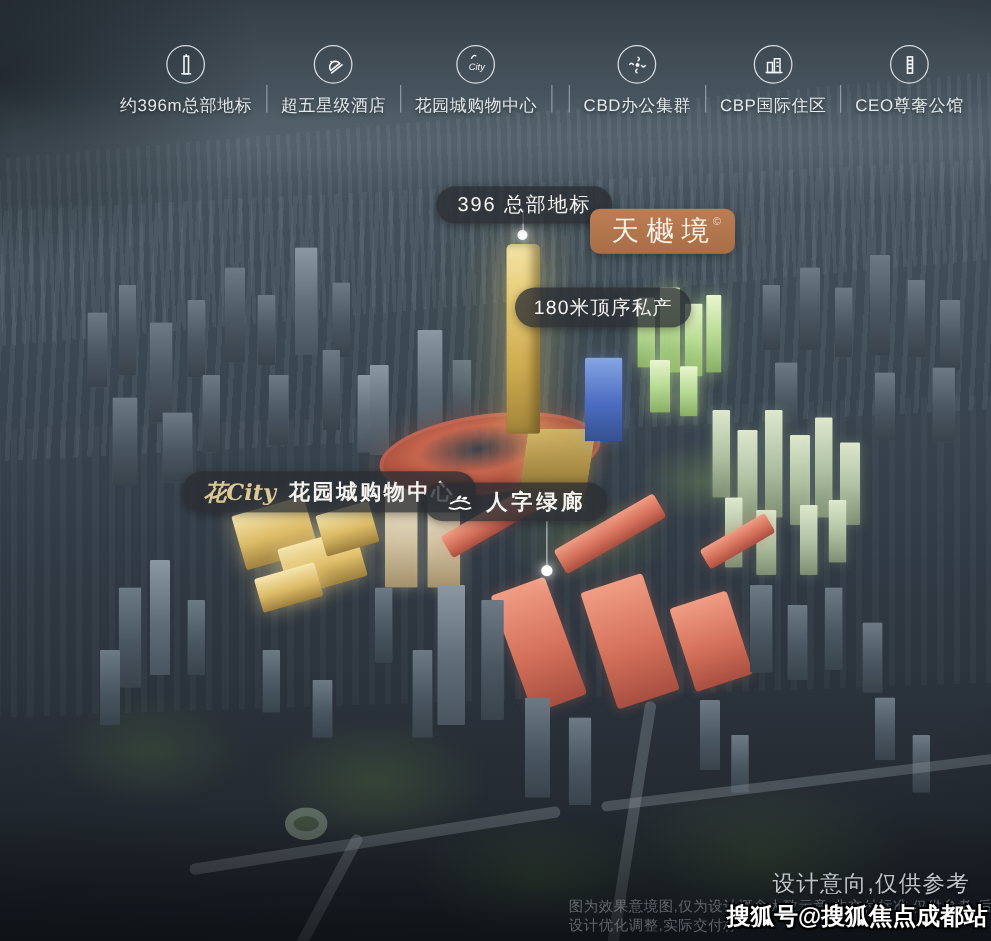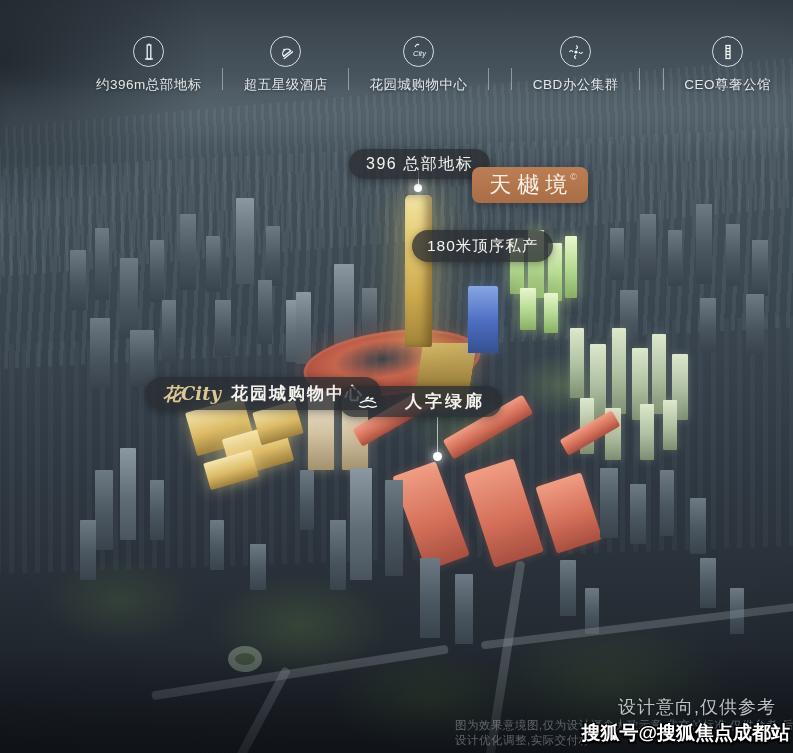--- a/index.html
+++ b/index.html
@@ -76,21 +76,21 @@
               text-shadow:0 1px 3px rgba(0,0,0,.5);}
   .info-divider{width:1px;height:22px;background:rgba(230,236,240,.45);align-self:flex-end;margin:0 2px 4px;}
 
   
   .tag{position:absolute;display:flex;align-items:center;justify-content:center;
        background:rgba(41,45,50,.78);border-radius:16px;color:#f4f3ef;z-index:25;
        box-shadow:0 2px 8px rgba(0,0,0,.35);white-space:nowrap;}
   .tag-hq{left:349px;top:137px;height:30px;padding:0 17px;font-size:16px;letter-spacing:1.5px;margin-top:12px;}
   .tag-premium{left:412px;top:230px;height:28px;padding:16px 15px;font-size:15.5px;letter-spacing:1px;}
   .tag-mall{left:146px;top:377px;height:33px;padding:0 17px;font-size:17px;font-weight:700;letter-spacing:2px;gap:10px;}
-  .tag-corridor{left:339px;top:386px;height:31px;padding:0 17px;font-size:17px;font-weight:700;letter-spacing:3px;gap:25px;}
+  .tag-corridor{left:339px;top:386px;height:31px;padding:0 17px;font-size:17px;font-weight:700;letter-spacing:3px;gap:9px;}
   .mall-logo{font-family:"DejaVu Serif",serif;font-style:italic;font-weight:400;
              color:#dcc892;font-size:15px;letter-spacing:0;}
   .mall-logo b{font-size:18px;font-weight:700;}
   .brand-badge{position:absolute;left:472px;top:167px;width:116px;height:36px;z-index:25;
        display:flex;align-items:center;justify-content:center;border-radius:8px;
        background:linear-gradient(180deg,#bb7d54,#a96e46);box-shadow:0 2px 8px rgba(0,0,0,.3);}
   .brand-badge .brand-text{font-family:"DejaVu Serif",serif;font-size:22px;color:#f7f0e6;
        letter-spacing:6px;margin-left:6px;}
   .brand-badge sup{font-size:9px;color:#f2e8da;opacity:.85;margin-left:-3px;align-self:flex-start;margin-top:5px;}
   .leader{position:absolute;width:1px;background:rgba(255,255,255,.85);z-index:24;}
@@ -249,20 +249,32 @@
     <div class="info-item">
       <span class="info-icon">
         <svg width="20" height="20" viewBox="0 0 20 20" fill="none" stroke="currentColor" stroke-width="1.2">
           <circle cx="10" cy="10" r="1.6" fill="currentColor" stroke="none"></circle>
           <path d="M10 3.5 q3 1.5 0 3.5 M16.5 10 q-1.5 3 -3.5 0 M10 16.5 q-3 -1.5 0 -3.5 M3.5 10 q1.5 -3 3.5 0"></path>
         </svg>
       </span>
       <span class="info-label">CBD办公集群</span>
     </div>
     <div class="info-divider"></div>
+    <div class="info-item">
+      <span class="info-icon">
+        <svg width="20" height="20" viewBox="0 0 20 20" fill="none" stroke="currentColor" stroke-width="1.2">
+          <rect x="5" y="8" width="4" height="8"></rect>
+            <rect x="10.5" y="5" width="4.5" height="11"></rect>
+          <line x1="3.5" y1="16" x2="17" y2="16"></line>
+            <line x1="12" y1="8" x2="14" y2="8"></line>
+            <line x1="12" y1="11" x2="14" y2="11"></line>
+        </svg>
+      </span>
+      <span class="info-label">CBP国际住区</span>
+    </div>
     <div class="info-divider"></div>
     <div class="info-item">
       <span class="info-icon">
         <svg width="20" height="20" viewBox="0 0 20 20" fill="none" stroke="currentColor" stroke-width="1.3">
           <rect x="8" y="3.5" width="4" height="13"></rect>
             <line x1="8" y1="6.5" x2="12" y2="6.5"></line>
             <line x1="8" y1="9.5" x2="12" y2="9.5"></line>
             <line x1="8" y1="12.5" x2="12" y2="12.5"></line>
         </svg>
       </span>

